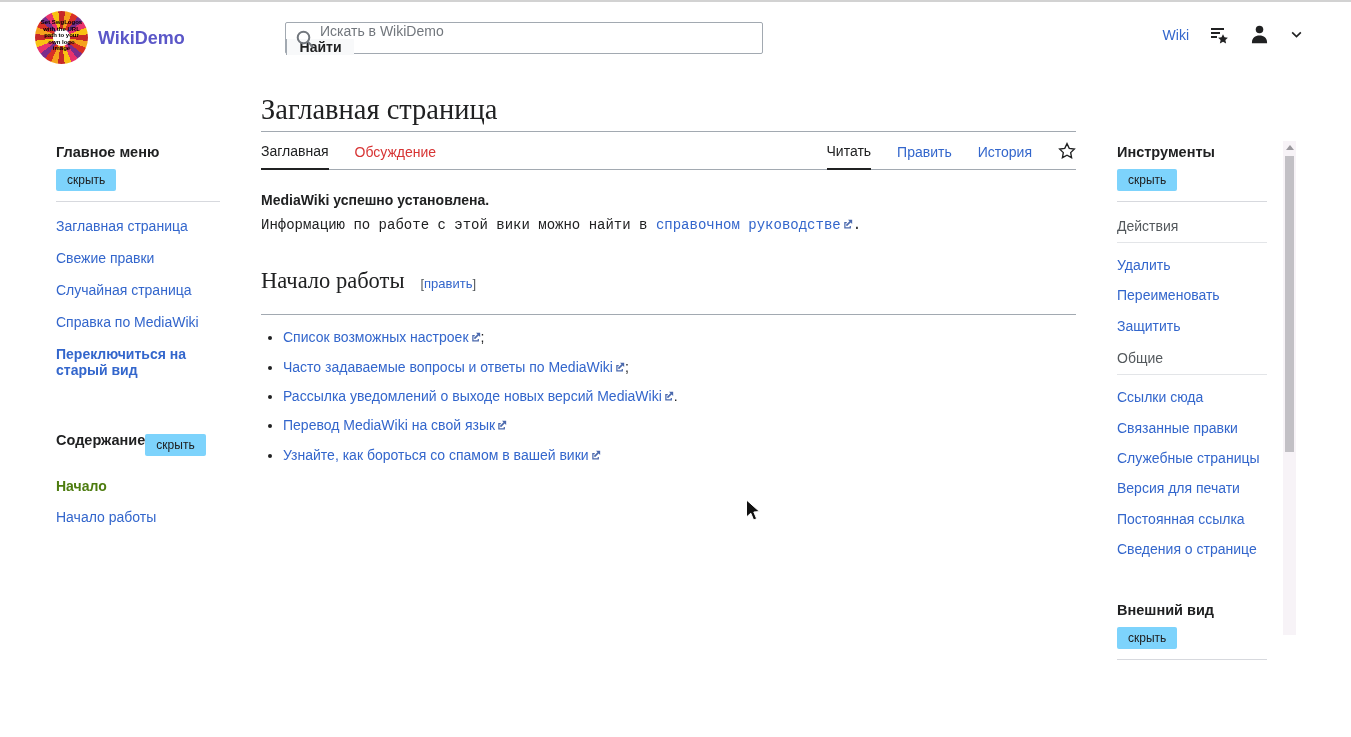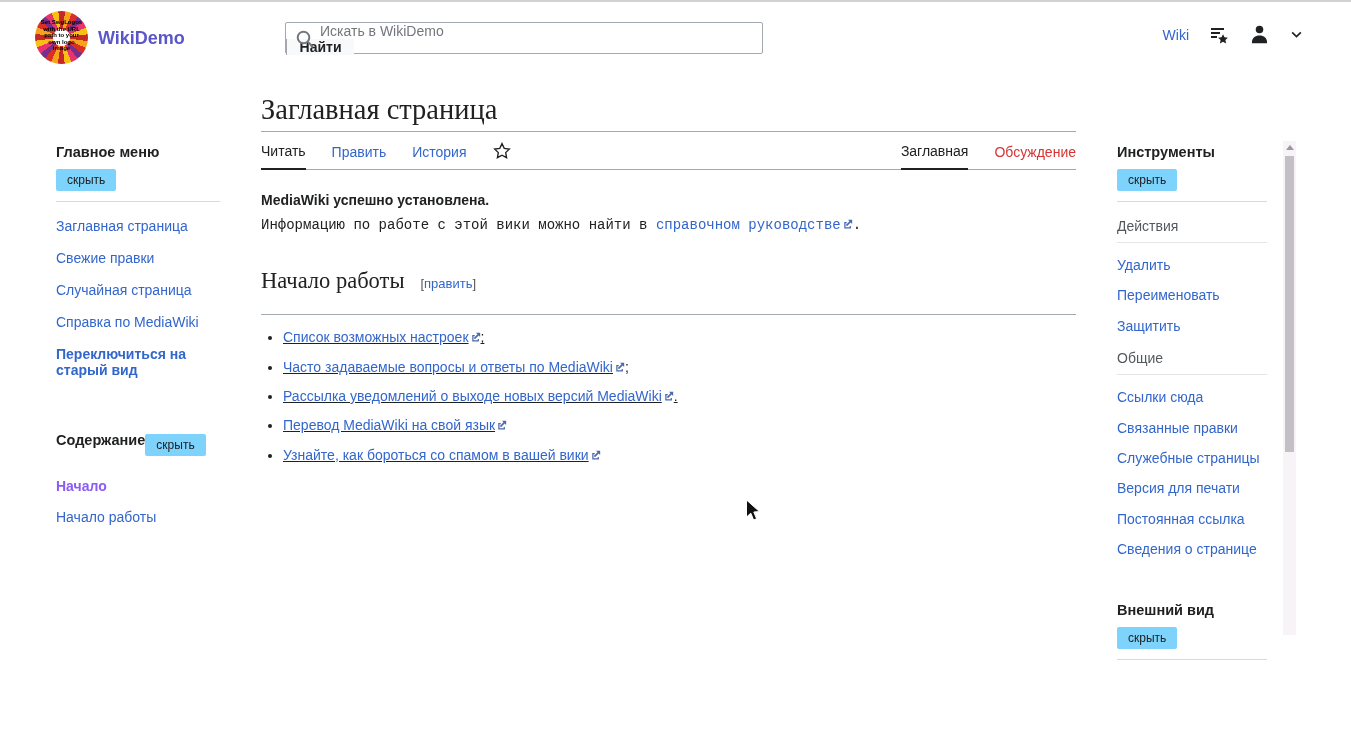--- a/index.html
+++ b/index.html
@@ -43,21 +43,21 @@
 
   
   #left-sidebar { position:absolute; left:56px; top:142px; width:164px; }
   #left-sidebar .menu-title { font-weight:bold; font-size:14.5px; }
   #left-sidebar .hide-btn { margin-top:9px; }
   #left-sidebar .divider { margin:10px 0 2px; }
   .side-link { display:block; color:#3366cc; margin-top:16px; line-height:1.15; }
   .side-link.bold { font-weight:bold; }
   #toc-header { margin-top:46px; display:flex; align-items:center; gap:0; }
   #toc-header .menu-title { font-size:14.5px; font-weight:bold; }
-  .toc-active { display:block; font-weight:bold; color:#8b5cf6; margin-top:22px; cursor:pointer; }
+  .toc-active { display:block; font-weight:bold; color:#4d7c0f; margin-top:22px; cursor:pointer; }
   .toc-link { display:block; color:#3366cc; margin-top:15px; }
 
   
   #content { position:absolute; left:261px; top:90px; width:815px; }
   #page-title { font-family:"Liberation Serif","DejaVu Serif",serif; font-weight:normal;
     font-size:28.5px; line-height:1.25; padding-bottom:3px; border-bottom:1px solid #a2a9b1; }
   #tabbar { display:flex; justify-content:space-between; align-items:flex-end;
     border-bottom:1px solid #a2a9b1; margin-top:5px; }
   .tabs { display:flex; gap:26px; align-items:flex-end; }
   .tab { padding:6px 0 9px; font-size:14px; color:#3366cc; cursor:pointer; }
@@ -69,21 +69,21 @@
   #intro-p { margin-top:7px; line-height:1.55;font-family:Liberation Mono, monospace; }
   .extlink { color:#3366cc; }
   .ext-icon { margin-left:2px; vertical-align:baseline; }
 
   #section-head { margin-top:32px; border-bottom:1px solid #a2a9b1; padding-bottom:20px; }
   #section-title { display:inline; font-family:"Liberation Serif","DejaVu Serif",serif;
     font-weight:normal; font-size:22.5px; }
   .editsection { font-size:13px; margin-left:12px; color:#54595d; }
   .editsection a { color:#3366cc; }
 
-  #start-list { margin:12px 0 0 22px;text-decoration:underline; }
+  #start-list { margin:12px 0 0 22px; }
   #start-list li { margin-bottom:9px; line-height:1.45; color:#202122; }
 
   
   #right-sidebar { position:absolute; left:1117px; top:142px; width:150px; }
   #right-sidebar .menu-title { font-weight:bold; font-size:14.5px; }
   #right-sidebar .hide-btn { margin-top:9px; }
   #right-sidebar .divider { margin:10px 0 0; }
   .tools-sec-title { margin-top:16px; padding-bottom:8px; border-bottom:1px solid #e3e5e8; }
   .tool-link { display:block; color:#3366cc; margin-top:15px; line-height:1.1; }
   #appearance { margin-top:44px; }
@@ -154,33 +154,33 @@
   </div>
   <a class="toc-active">Начало</a>
   <a class="toc-link">Начало работы</a>
 </div>
 
 <div id="content">
   <h1 id="page-title">Заглавная страница</h1>
 
   <div id="tabbar">
     <div class="tabs">
+      <span class="tab active">Заглавная</span>
+      <span class="tab red">Обсуждение</span>
+    </div>
+    <div class="tabs">
       <span class="tab active">Читать</span>
       <span class="tab">Править</span>
       <span class="tab">История</span>
       <span id="watch-star">
         <svg width="18" height="18" viewBox="0 0 20 20">
           <path d="M10 1.8l2.5 5.2 5.7.8-4.1 4 1 5.6L10 14.7l-5.1 2.7 1-5.6-4.1-4 5.7-.8z" fill="none" stroke="#202122" stroke-width="1.5"></path>
         </svg>
       </span>
     </div>
-    <div class="tabs">
-      <span class="tab active">Заглавная</span>
-      <span class="tab red">Обсуждение</span>
-    </div>
   </div>
 
   <p id="intro-bold">MediaWiki успешно установлена.</p>
 
   <p id="intro-p"><span>Информацию по работе с этой вики можно найти в </span><a class="extlink">справочном руководстве</a><svg class="ext-icon" width="10" height="10" viewBox="0 0 12 12">
         <path fill="#4b69ad" d="M6 1h5v5L9.2 4.2 4.8 8.6 3.4 7.2l4.4-4.4L6 1zM1.5 3.5h3V5H3v5h5V8.5h1.5V11.5h-8v-8z"></path>
       </svg><span>.</span></p>
 
   <div id="section-head">
     <h2 id="section-title">Начало работы</h2>

